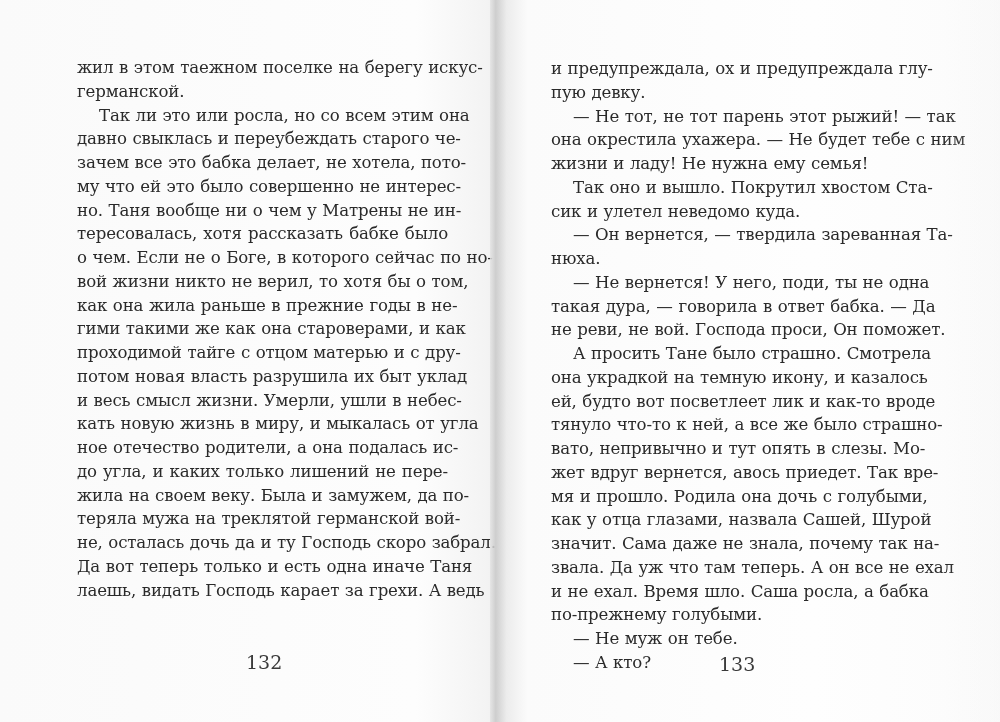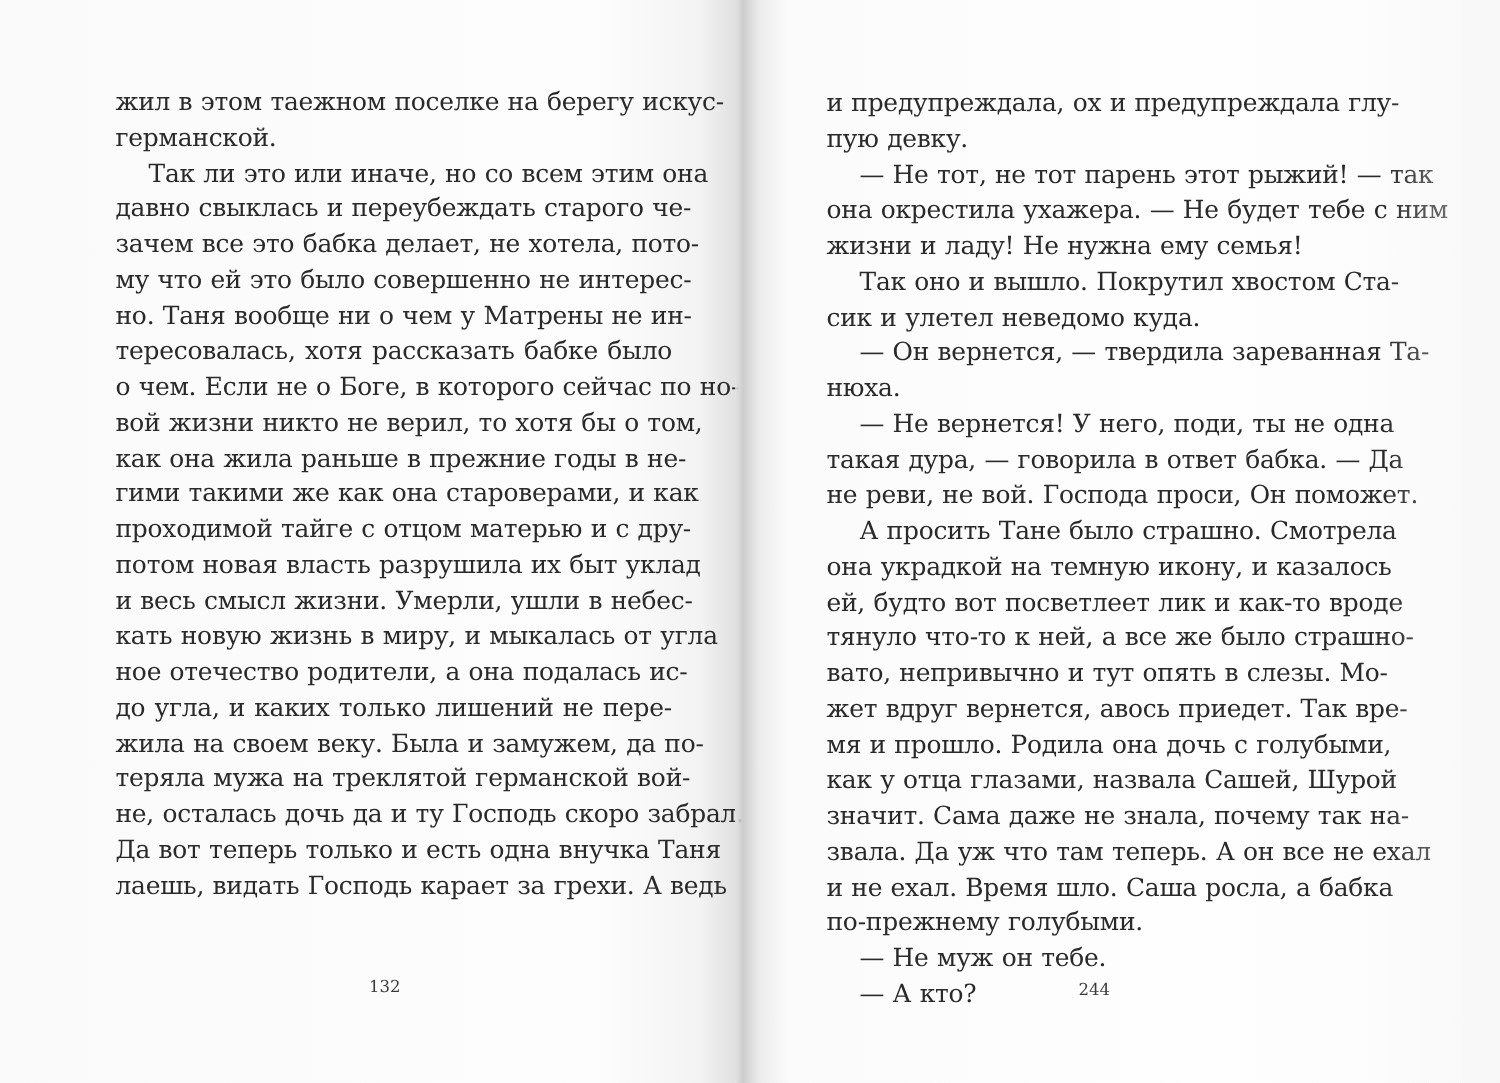--- a/index.html
+++ b/index.html
@@ -17,20 +17,21 @@
     }
     .spread {
       position: absolute;
       inset: 0;
       background: #fcfcfc;
     }
     .page {
       position: absolute;
       top: 0;
       height: 722px;
+      padding-left: 23px;
     }
     .page-left {
       left: 0;
       width: 496px;
       background: linear-gradient(to right, #fafafa 0%, #fdfdfd 80%, #f3f3f3 94%, #dcdcdc 100%);
     }
     .page-right {
       left: 496px;
       width: 504px;
       background: linear-gradient(to right, #cfcfcf 0%, #ececec 2%, #fbfbfb 6%, #fefefe 60%, #fbfbfb 100%);
@@ -69,21 +70,21 @@
       height: 23.75px;
     }
     .line.last {
       text-align-last: left;
     }
     .line.indent {
       padding-left: 22px;
     }
     .page-number {
       position: absolute;
-      font-size: 11px;
+      font-size: 19px;
       color: #3a3a3a;
       font-family: "DejaVu Serif", "Liberation Serif", serif;
     }
     .pn-left {
       left: 246px;
       top: 651px;
     }
     .pn-right {
       left: 719px;
       top: 653px;
@@ -98,40 +99,40 @@
     }
   </style>
 </head>
 <body>
 
 <div class="spread">
   <div class="page page-left">
     <div class="text-block left-text" id="left-text">
         <span class="line">жил в этом таежном поселке на берегу искус-</span>
         <span class="line last">германской.</span>
-        <span class="line indent">Так ли это или иначе, но со всем этим она</span>
+        <span class="line indent">Так ли это или росла, но со всем этим она</span>
         <span class="line">давно свыклась и переубеждать старого че-</span>
         <span class="line">зачем все это бабка делает, не хотела, пото-</span>
         <span class="line">му что ей это было совершенно не интерес-</span>
         <span class="line">но. Таня вообще ни о чем у Матрены не ин-</span>
         <span class="line">тересовалась, хотя рассказать бабке было</span>
         <span class="line">о чем. Если не о Боге, в которого сейчас по но-</span>
         <span class="line">вой жизни никто не верил, то хотя бы о том,</span>
         <span class="line">как она жила раньше в прежние годы в не-</span>
         <span class="line">гими такими же как она староверами, и как</span>
         <span class="line">проходимой тайге с отцом матерью и с дру-</span>
         <span class="line">потом новая власть разрушила их быт уклад</span>
         <span class="line">и весь смысл жизни. Умерли, ушли в небес-</span>
         <span class="line">кать новую жизнь в миру, и мыкалась от угла</span>
         <span class="line">ное отечество родители, а она подалась ис-</span>
         <span class="line">до угла, и каких только лишений не пере-</span>
         <span class="line">жила на своем веку. Была и замужем, да по-</span>
         <span class="line">теряла мужа на треклятой германской вой-</span>
         <span class="line">не, осталась дочь да и ту Господь скоро забрал.</span>
-        <span class="line">Да вот теперь только и есть одна внучка Таня</span>
+        <span class="line">Да вот теперь только и есть одна иначе Таня</span>
         <span class="line">лаешь, видать Господь карает за грехи. А ведь</span>
       </div>
     <div class="page-number pn-left">132</div>
   </div>
   <div class="gutter"></div>
   <div class="page page-right">
     <div class="text-block right-text" id="right-text" style="left:55px;">
         <span class="line">и предупреждала, ох и предупреждала глу-</span>
         <span class="line last">пую девку.</span>
         <span class="line indent">— Не тот, не тот парень этот рыжий! — так</span>
@@ -152,16 +153,16 @@
         <span class="line">жет вдруг вернется, авось приедет. Так вре-</span>
         <span class="line">мя и прошло. Родила она дочь с голубыми,</span>
         <span class="line">как у отца глазами, назвала Сашей, Шурой</span>
         <span class="line">значит. Сама даже не знала, почему так на-</span>
         <span class="line">звала. Да уж что там теперь. А он все не ехал</span>
         <span class="line">и не ехал. Время шло. Саша росла, а бабка</span>
         <span class="line last">по-прежнему голубыми.</span>
         <span class="line indent last">— Не муж он тебе.</span>
         <span class="line indent last">— А кто?</span>
       </div>
-    <div class="page-number pn-right" style="left:223px;">244</div>
+    <div class="page-number pn-right" style="left:223px;">133</div>
     <div class="bleed"></div>
   </div>
 </div>
 
 </body></html>

